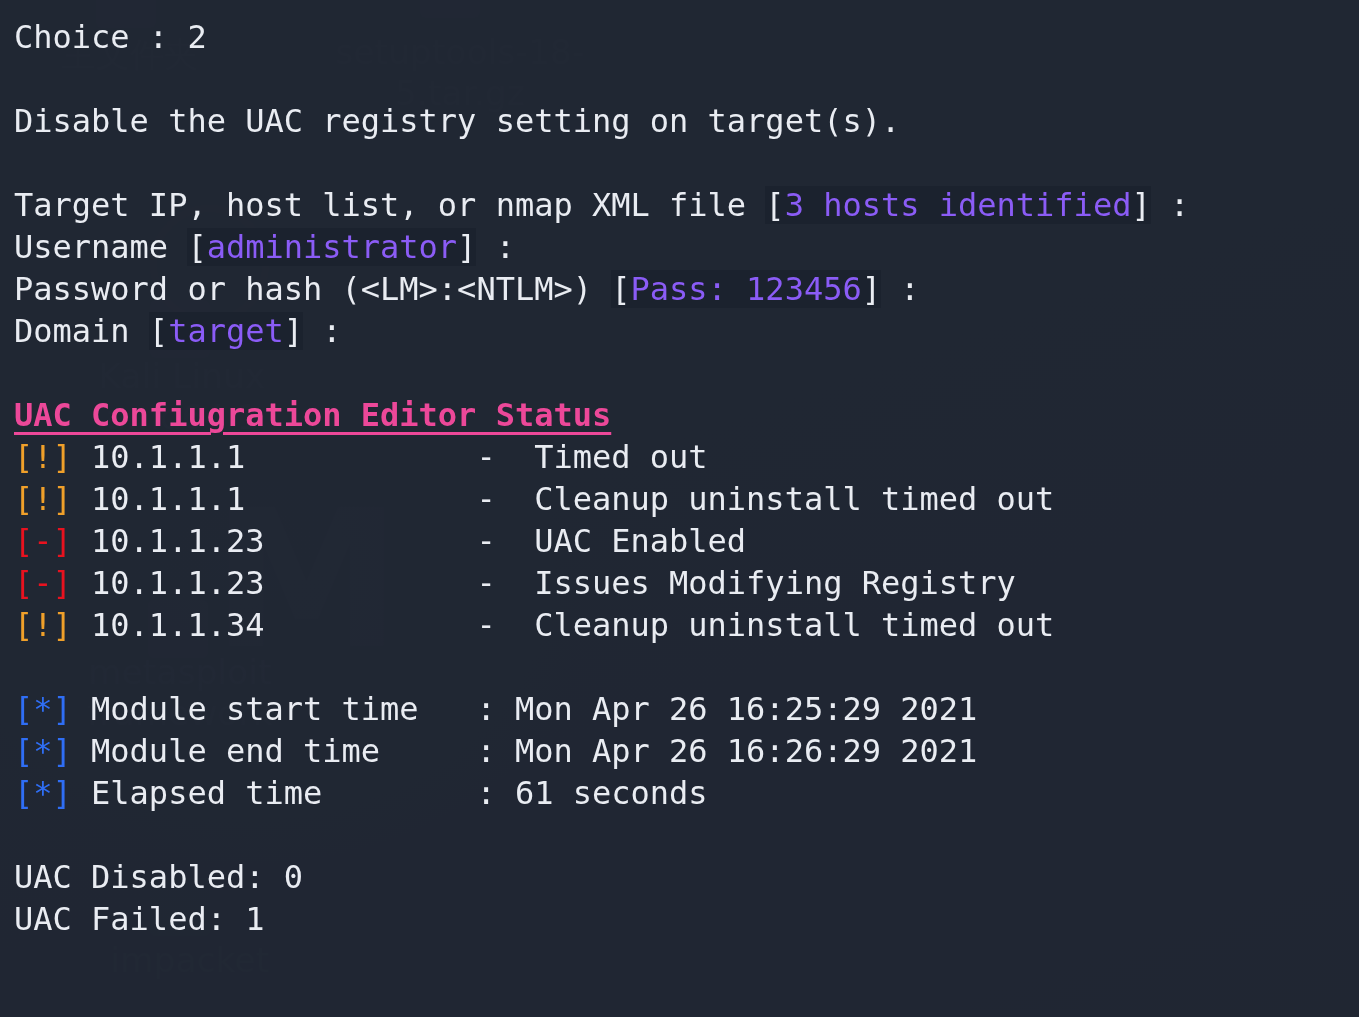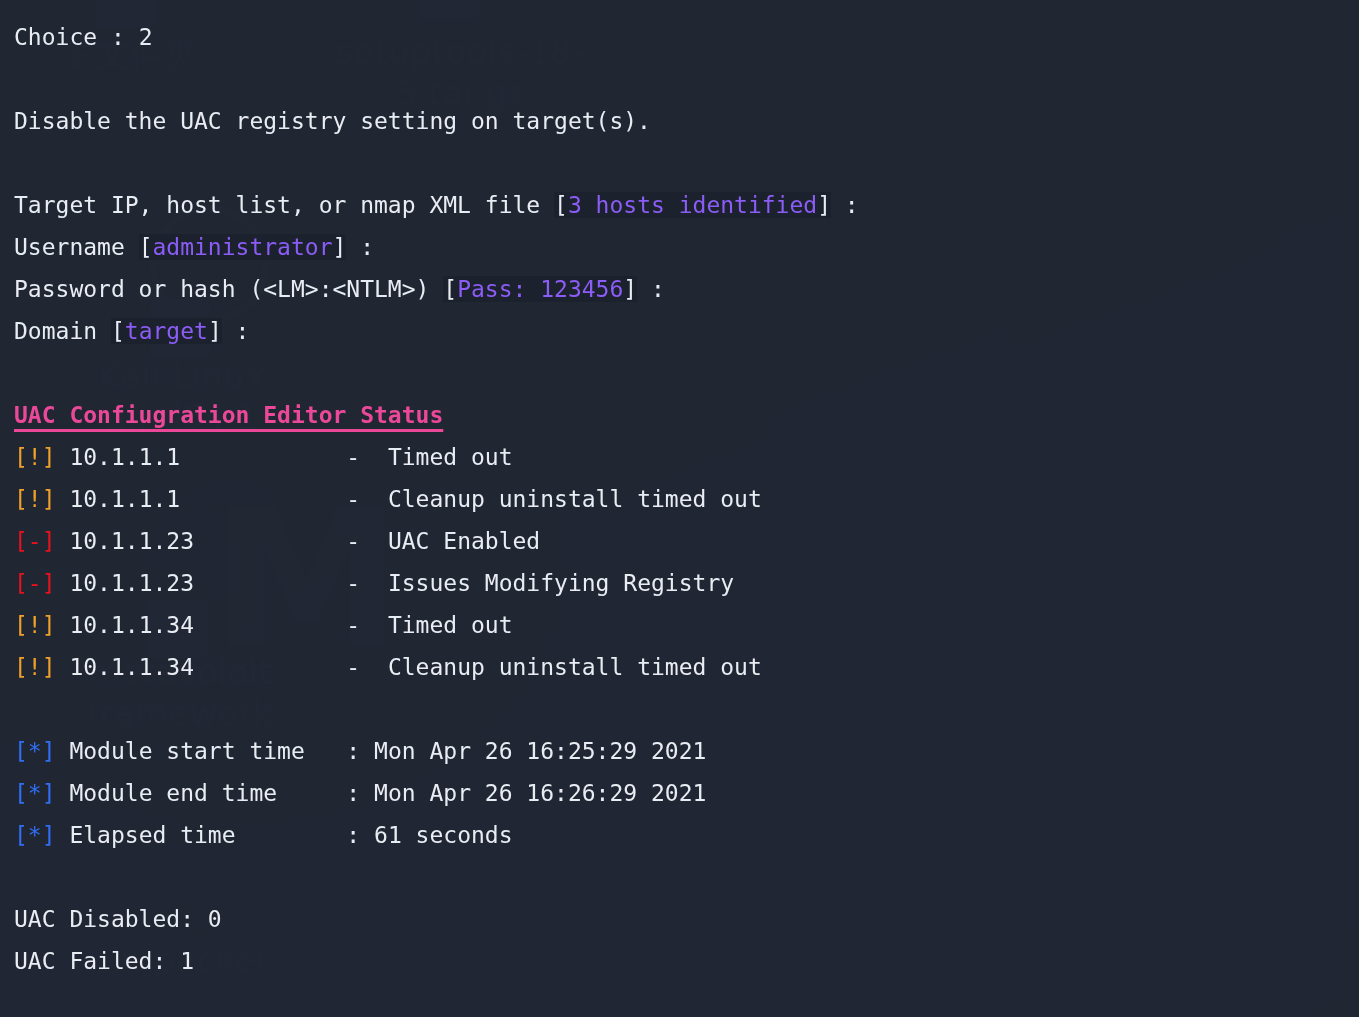--- a/index.html
+++ b/index.html
@@ -60,21 +60,21 @@
   #screen {
     position: absolute;
     left: 14px;
     top: 16px;
     right: 0;
     bottom: 0;
   }
   .line {
     height: 42px;
     line-height: 42px;
-    font-size: 23px;
+    font-size: 32px;
     white-space: pre;
     color: #e6e9ef;
     letter-spacing: 0px;
   }
   .line.blank { color: transparent; }
 
   
   .c-white  { color: #e9ecf2; }
   .c-cyan   { color: #8b5cf6; }
   .c-blue   { color: #2f6ef5; }
@@ -136,21 +136,20 @@
 
     <div class="line blank">&nbsp;</div>
 
     <div class="line"><span class="hdr">UAC Confiugration Editor Status</span></div>
 
     <div id="status-rows">
         <div class="line"><span class="c-orange">[!]</span><span class="c-white"> 10.1.1.1            </span><span class="c-white">-</span><span class="c-white">  Timed out</span></div>
         <div class="line"><span class="c-orange">[!]</span><span class="c-white"> 10.1.1.1            </span><span class="c-white">-</span><span class="c-white">  Cleanup uninstall timed out</span></div>
         <div class="line"><span class="c-red">[-]</span><span class="c-white"> 10.1.1.23           </span><span class="c-white">-</span><span class="c-white">  UAC Enabled</span></div>
         <div class="line"><span class="c-red">[-]</span><span class="c-white"> 10.1.1.23           </span><span class="c-white">-</span><span class="c-white">  Issues Modifying Registry</span></div>
-        <div class="line"><span class="c-orange">[!]</span><span class="c-white"> 10.1.1.34           </span><span class="c-white">-</span><span class="c-white">  Timed out</span></div>
         <div class="line"><span class="c-orange">[!]</span><span class="c-white"> 10.1.1.34           </span><span class="c-white">-</span><span class="c-white">  Cleanup uninstall timed out</span></div>
       </div>
 
     <div class="line blank">&nbsp;</div>
 
     <div id="timing-rows">
         <div class="line"><span class="c-blue">[*]</span><span class="c-white"> Module start time   </span><span class="c-white">:</span><span class="c-white"> Mon Apr 26 16:25:29 2021</span></div>
         <div class="line"><span class="c-blue">[*]</span><span class="c-white"> Module end time     </span><span class="c-white">:</span><span class="c-white"> Mon Apr 26 16:26:29 2021</span></div>
         <div class="line"><span class="c-blue">[*]</span><span class="c-white"> Elapsed time        </span><span class="c-white">:</span><span class="c-white"> 61 seconds</span></div>
       </div>

